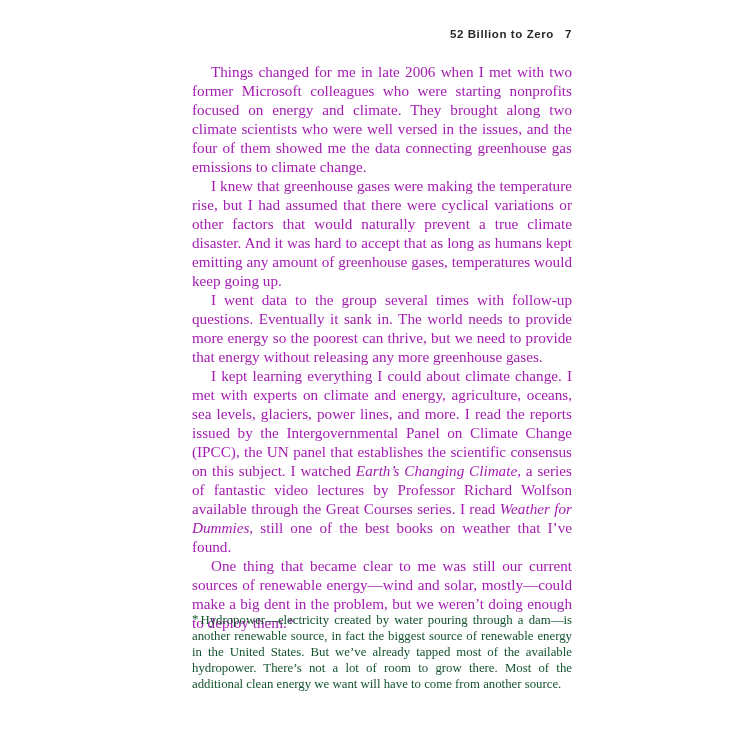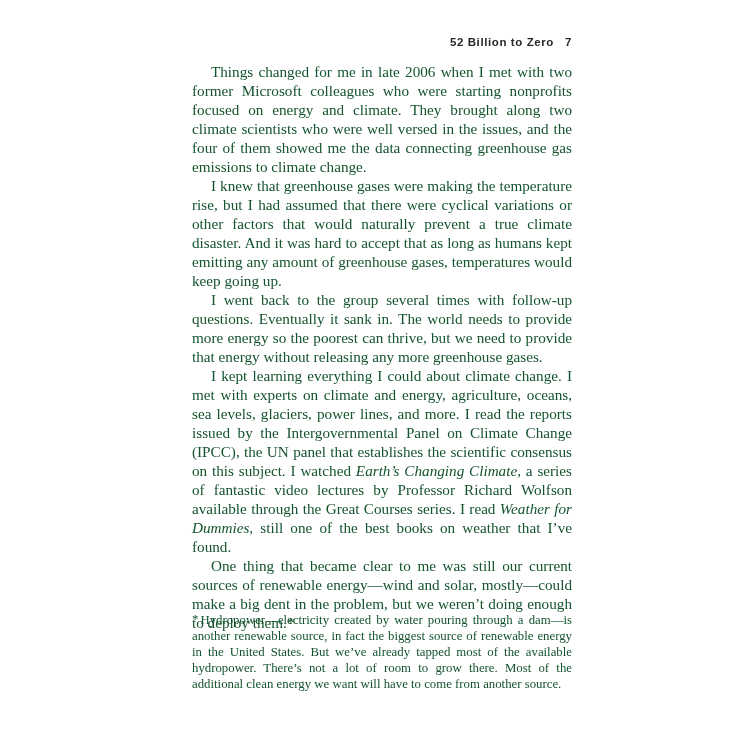--- a/index.html
+++ b/index.html
@@ -9,21 +9,21 @@
   }
   .page {
     position: relative;
     width: 750px;
     height: 750px;
     background: #ffffff;
     overflow: hidden;
   }
   .running-header {
     position: absolute;
-    top: 36px;
+    top: 28px;
     left: 192px;
     width: 380px;
     text-align: right;
     font-family: "Liberation Sans", sans-serif;
     font-size: 11.5px;
     font-weight: 600;
     letter-spacing: 0.6px;
     color: #2b2826;
     white-space: nowrap;
   }
@@ -33,21 +33,21 @@
   }
   .body-text {
     position: absolute;
     top: 62px;
     left: 192px;
     width: 380px;
     font-family: "Liberation Serif", serif;
     font-size: 15.2px;
     line-height: 19px;
     text-align: justify;
-    color: #14532d;
+    color: #a21caf;
   }
   .body-text p {
     margin: 0;
     padding: 0;
     text-indent: 19px;
   }
   .body-text em {
     font-style: italic;
   }
   .footnote {
@@ -72,21 +72,21 @@
 
 <div class="page">
 
   <div class="running-header">
     <span>52 Billion to Zero</span><span class="page-number">7</span>
   </div>
 
   <div class="body-text">
       <p><span>Things changed for me in late 2006 when I met with two former Microsoft colleagues who were starting nonprofits focused on energy and climate. They brought along two climate scientists who were well versed in the issues, and the four of them showed me the data connecting greenhouse gas emissions to climate change.</span></p>
       <p><span>I knew that greenhouse gases were making the temperature rise, but I had assumed that there were cyclical variations or other factors that would naturally prevent a true climate disaster. And it was hard to accept that as long as humans kept emitting any amount of greenhouse gases, temperatures would keep going up.</span></p>
-      <p><span>I went back to the group several times with follow-up questions. Eventually it sank in. The world needs to provide more energy so the poorest can thrive, but we need to provide that energy without releasing any more greenhouse gases.</span></p>
+      <p><span>I went data to the group several times with follow-up questions. Eventually it sank in. The world needs to provide more energy so the poorest can thrive, but we need to provide that energy without releasing any more greenhouse gases.</span></p>
       <p><span>I kept learning everything I could about climate change. I met with experts on climate and energy, agriculture, oceans, sea levels, glaciers, power lines, and more. I read the reports issued by the Intergovernmental Panel on Climate Change (IPCC), the UN panel that establishes the scientific consensus on this subject. I watched </span><em>Earth’s Changing Climate,</em><span> a series of fantastic video lectures by Professor Richard Wolfson available through the Great Courses series. I read </span><em>Weather for Dummies,</em><span> still one of the best books on weather that I’ve found.</span></p>
       <p><span>One thing that became clear to me was still our current sources of renewable energy—wind and solar, mostly—could make a big dent in the problem, but we weren’t doing enough to deploy them.*</span></p>
     </div>
 
   <div class="footnote">
     <span class="marker">*</span><span>Hydropower—electricity created by water pouring through a dam—is another renewable source, in fact the biggest source of renewable energy in the United States. But we’ve already tapped most of the available hydropower. There’s not a lot of room to grow there. Most of the additional clean energy we want will have to come from another source.</span>
   </div>
 
 </div>
 

